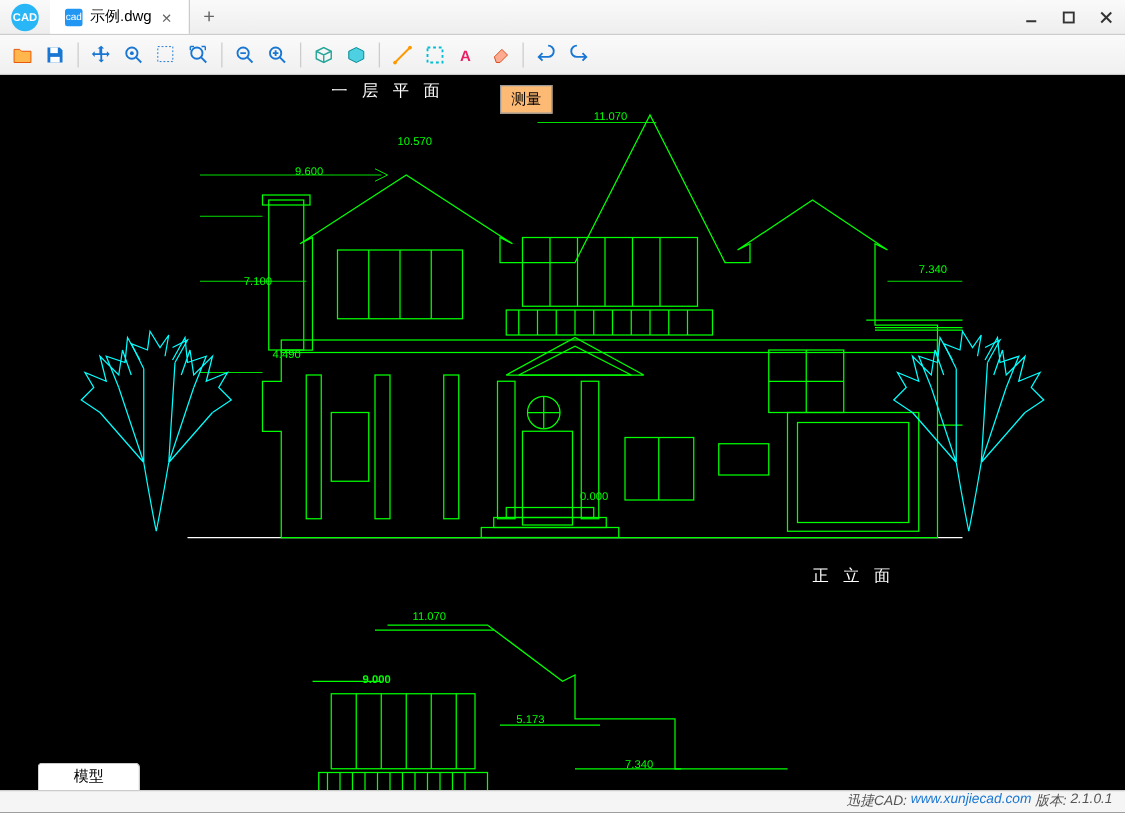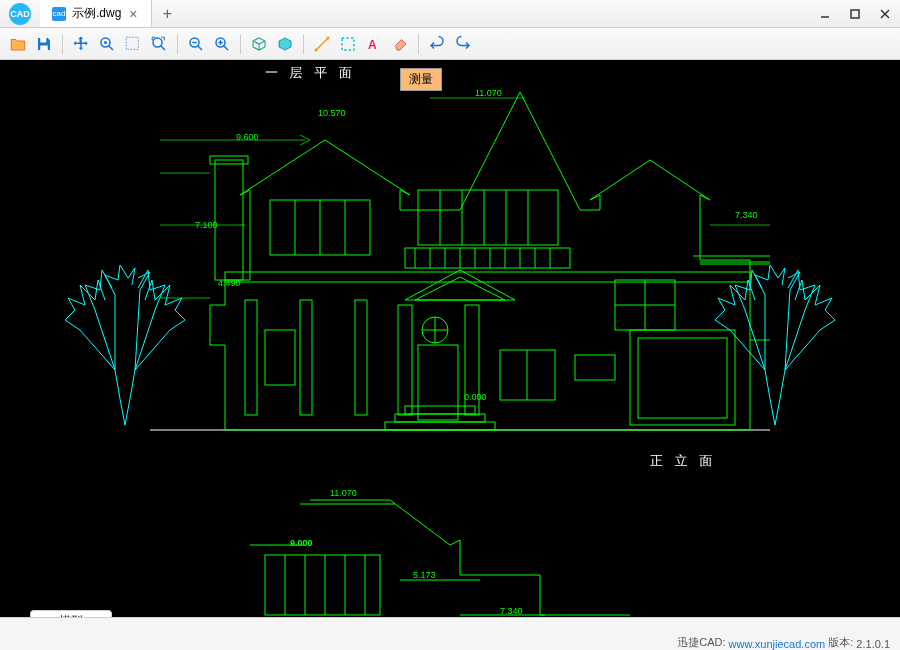--- a/index.html
+++ b/index.html
@@ -22,21 +22,21 @@
 .tb-sep { width: 1px; height: 20px; background: #ccc; margin: 0 4px; }
 
 .canvas-area { position: absolute; top: 60px; left: 0; right: 0; bottom: 18px; background: #000; overflow: hidden; }
 .tooltip { position: absolute; top: 8px; left: 400px; background: #fdba74; border: 1px solid #999; padding: 2px 8px; font-size: 12px; z-index: 10; }
 
 .drawing-title { position: absolute; color: #fff; font-size: 13px; letter-spacing: 4px; }
 .dim-text { position: absolute; color: #0f0; font-size: 9px; }
 
 .model-tab { position: absolute; bottom: 18px; left: 30px; background: #fff; padding: 2px 28px; border: 1px solid #ccc; border-bottom: none; border-radius: 4px 4px 0 0; font-size: 12px; }
 
-.statusbar { position: absolute; bottom: 0; left: 0; right: 0; height: 33px; background: #f5f5f5; border-top: 1px solid #ccc; display: flex; align-items: flex-end; justify-content: flex-end; padding: 0 10px; font-size: 11px; color: #555; }
+.statusbar { position: absolute; bottom: 0; left: 0; right: 0; height: 18px; background: #f5f5f5; border-top: 1px solid #ccc; display: flex; align-items: flex-start; justify-content: flex-end; padding: 0 10px; font-size: 11px; color: #555; font-style: italic; }
 
 svg.cad { position: absolute; }
 </style>
 </head>
 <body>
 
 <div class="titlebar">
   <div class="app-icon">
     <svg viewBox="0 0 24 24">
         <circle cx="12" cy="12" r="11" fill="#29b6f6"></circle>

